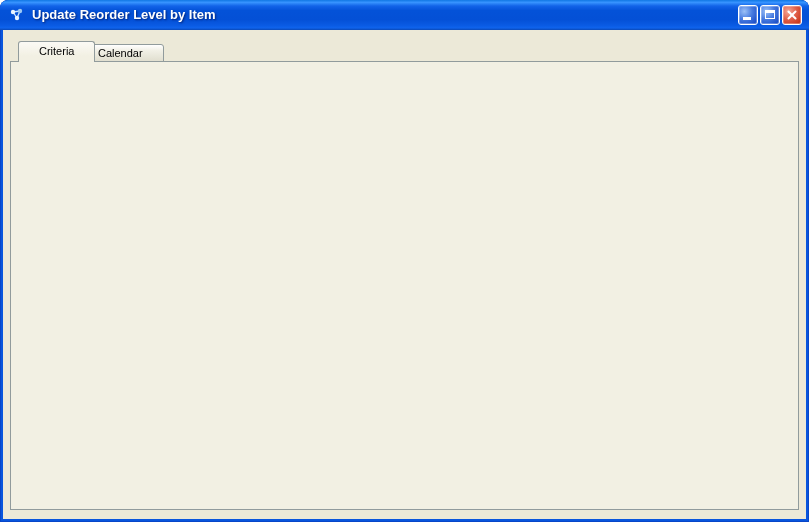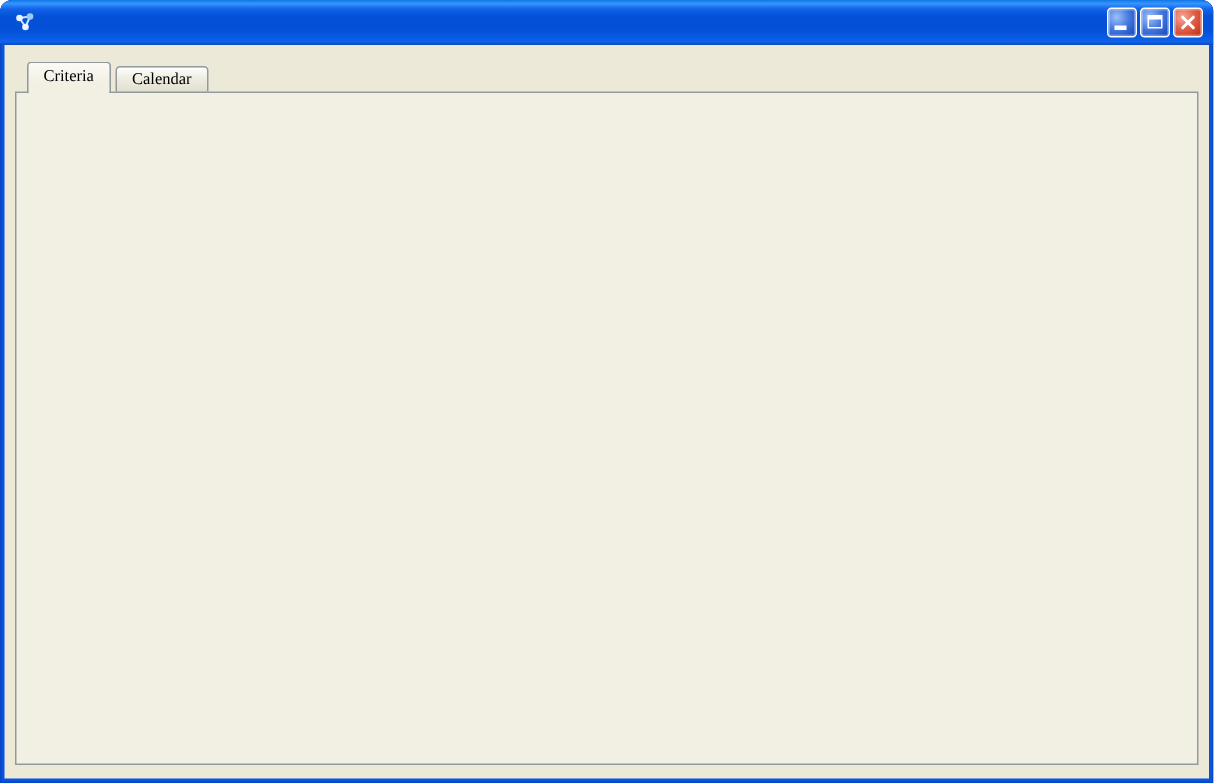--- a/index.html
+++ b/index.html
@@ -42,21 +42,21 @@
     content:""; position:absolute; left:3px; top:8px; width:12px; height:2px;
     background:#fff; border-radius:1px;
   }
   .glyph-x::before { transform:rotate(45deg); }
   .glyph-x::after  { transform:rotate(-45deg); }
   
   .client { position:absolute; left:3px; top:30px; width:803px; height:489px; background: var(--dialog-bg,#ECE9D8); }
   
   .tab {
     position:absolute; border:1px solid #919B9C; border-radius:3px 3px 0 0;
-    padding:0 10px; line-height:17px; text-align:center; cursor:default;font-family:Liberation Serif, serif;
+    padding:0 20px; line-height:17px; text-align:center; cursor:default;
   }
   .tab-active {
     left:18px; top:41px; height:21px; line-height:19px; z-index:3;
     background: linear-gradient(to bottom, #FBFAF5, var(--panel-bg,#F2F0E3) 70%);
     border-bottom:none;
   }
   .tab-inactive {
     left:77px; top:44px; height:18px; z-index:1;
     background: linear-gradient(to bottom, #FFFFFF, #F1F0E6 35%, #E2E0D1 95%);
   }
@@ -167,20 +167,21 @@
         <g stroke="#CFE6FF" stroke-width="1.3" fill="none">
           <line x1="4" y1="5" x2="11" y2="4"></line>
           <line x1="4" y1="5" x2="8" y2="11"></line>
           <line x1="11" y1="4" x2="8" y2="11"></line>
         </g>
         <circle cx="4" cy="5" r="2.2" fill="#EAF4FF"></circle>
         <circle cx="11" cy="4" r="2.2" fill="#9CC9F5"></circle>
         <circle cx="8" cy="11" r="2.2" fill="#EAF4FF"></circle>
       </svg>
     </span>
+    <span class="win-title">Update Reorder Level by Item</span>
     <div class="winbtn min">
         <span class="glyph-min"></span>
       </div>
     <div class="winbtn max">
         <span class="glyph-max"></span>
       </div>
     <div class="winbtn close">
         <span class="glyph-x"></span>
       </div>
   </div>

